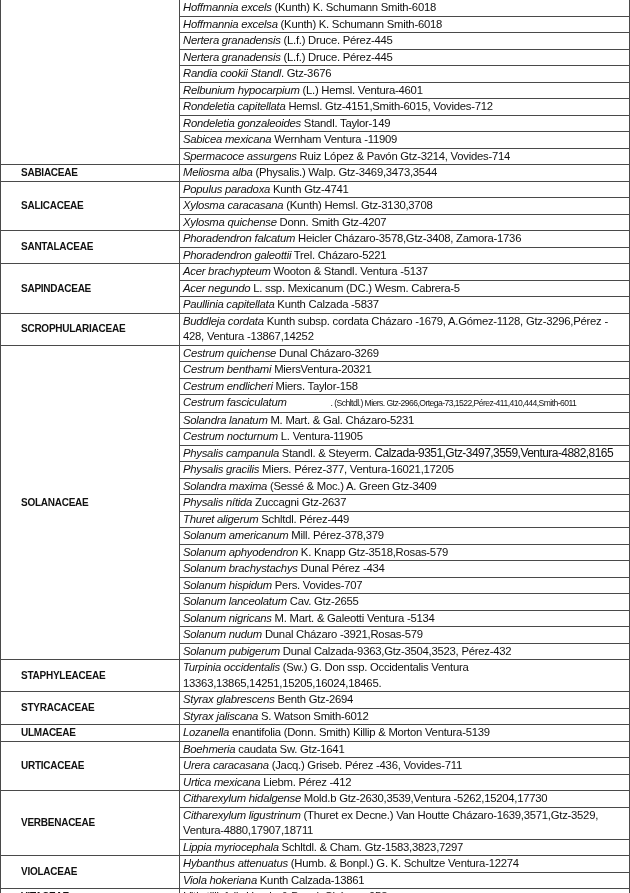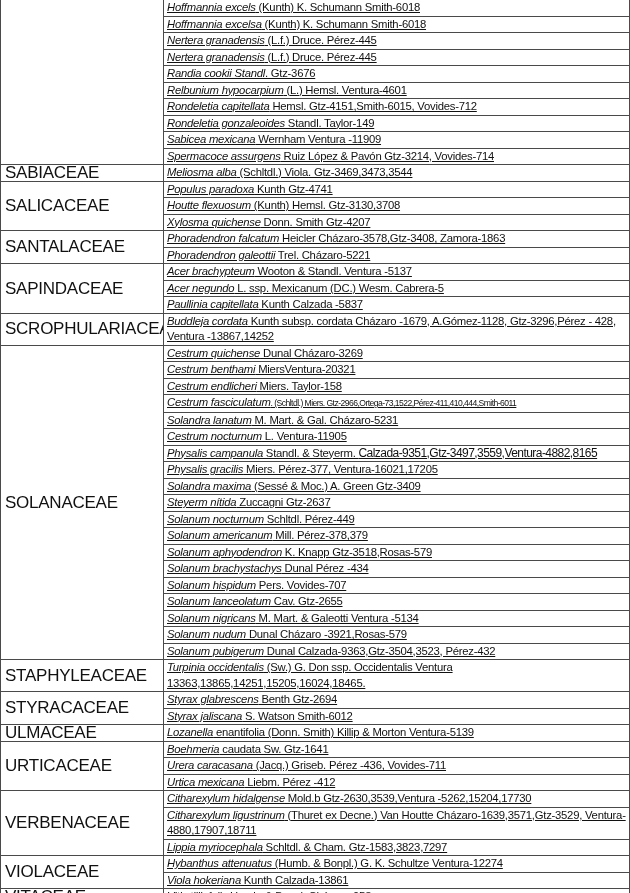--- a/index.html
+++ b/index.html
@@ -13,23 +13,23 @@
   }
   table.flora td {
     border:1px solid #4a4a4a;
     padding:0 0 0 3px;
     line-height:15.5px;
     vertical-align:middle;
     white-space:nowrap;
     overflow:hidden;
   }
   table.flora td.fam {
-    width:158px; font-weight:normal; font-size:17px; padding-left:4px;
+    width:158px; font-weight:bold; font-size:10px; padding-left:20px;
   }
-  table.flora td.sp { height:15.5px;text-decoration:underline; }
+  table.flora td.sp { height:15.5px; }
   table.flora td.wrap { white-space:normal; }
   i { font-style:italic; }
 </style>
 </head>
 <body>
 
 <table class="flora">
   <tbody id="tbody">
       <tr>
         <td class="fam" rowspan="10"></td>
@@ -57,35 +57,35 @@
         <td class="sp"><i>Rondeletia gonzaleoides</i><span> Standl. Taylor-149</span></td>
       </tr>
       <tr>
         <td class="sp"><i>Sabicea mexicana</i><span> Wernham Ventura -11909</span></td>
       </tr>
       <tr>
         <td class="sp"><i>Spermacoce assurgens</i><span> Ruiz López &amp; Pavón Gtz-3214, Vovides-714</span></td>
       </tr>
       <tr>
         <td class="fam" rowspan="1">SABIACEAE</td>
-        <td class="sp"><i>Meliosma alba</i><span> (Schltdl.) Viola. Gtz-3469,3473,3544</span></td>
+        <td class="sp"><i>Meliosma alba</i><span> (Physalis.) Walp. Gtz-3469,3473,3544</span></td>
       </tr>
       <tr>
         <td class="fam" rowspan="3">SALICACEAE</td>
         <td class="sp"><i>Populus paradoxa</i><span> Kunth Gtz-4741</span></td>
       </tr>
       <tr>
-        <td class="sp"><i>Houtte flexuosum</i><span> (Kunth) Hemsl. Gtz-3130,3708</span></td>
+        <td class="sp"><i>Xylosma caracasana</i><span> (Kunth) Hemsl. Gtz-3130,3708</span></td>
       </tr>
       <tr>
         <td class="sp"><i>Xylosma quichense</i><span> Donn. Smith Gtz-4207</span></td>
       </tr>
       <tr>
         <td class="fam" rowspan="2">SANTALACEAE</td>
-        <td class="sp"><i>Phoradendron falcatum</i><span> Heicler Cházaro-3578,Gtz-3408, Zamora-1863</span></td>
+        <td class="sp"><i>Phoradendron falcatum</i><span> Heicler Cházaro-3578,Gtz-3408, Zamora-1736</span></td>
       </tr>
       <tr>
         <td class="sp"><i>Phoradendron galeottii</i><span> Trel. Cházaro-5221</span></td>
       </tr>
       <tr>
         <td class="fam" rowspan="3">SAPINDACEAE</td>
         <td class="sp"><i>Acer brachypteum</i><span> Wooton &amp; Standl. Ventura -5137</span></td>
       </tr>
       <tr>
         <td class="sp"><i>Acer negundo</i><span> L. ssp. Mexicanum (DC.) Wesm. Cabrera-5</span></td>
@@ -101,42 +101,42 @@
         <td class="fam" rowspan="19">SOLANACEAE</td>
         <td class="sp"><i>Cestrum quichense</i><span> Dunal Cházaro-3269</span></td>
       </tr>
       <tr>
         <td class="sp"><i>Cestrum benthami</i><span> MiersVentura-20321</span></td>
       </tr>
       <tr>
         <td class="sp"><i>Cestrum endlicheri</i><span> Miers. Taylor-158</span></td>
       </tr>
       <tr>
-        <td class="sp"><i>Cestrum fasciculatum</i><span style="font-size: 8.6px; letter-spacing: -0.55px;">. (Schltdl.) Miers. Gtz-2966,Ortega-73,1522,Pérez-411,410,444,Smith-6011</span></td>
+        <td class="sp"><i>Cestrum fasciculatum</i><span style="font-size: 8.6px; letter-spacing: -0.55px; margin-left: 44px;">. (Schltdl.) Miers. Gtz-2966,Ortega-73,1522,Pérez-411,410,444,Smith-6011</span></td>
       </tr>
       <tr>
         <td class="sp"><i>Solandra lanatum</i><span> M. Mart. &amp; Gal. Cházaro-5231</span></td>
       </tr>
       <tr>
         <td class="sp"><i>Cestrum nocturnum</i><span> L. Ventura-11905</span></td>
       </tr>
       <tr>
         <td class="sp"><i>Physalis campanula</i><span> Standl. &amp; Steyerm. </span><span style="font-size: 12px; letter-spacing: -0.55px;">Calzada-9351,Gtz-3497,3559,Ventura-4882,8165</span></td>
       </tr>
       <tr>
         <td class="sp"><i>Physalis gracilis</i><span> Miers. Pérez-377, Ventura-16021,17205</span></td>
       </tr>
       <tr>
         <td class="sp"><i>Solandra maxima</i><span> (Sessé &amp; Moc.) A. Green Gtz-3409</span></td>
       </tr>
       <tr>
-        <td class="sp"><i>Steyerm nítida</i><span> Zuccagni Gtz-2637</span></td>
-      </tr>
-      <tr>
-        <td class="sp"><i>Solanum nocturnum</i><span> Schltdl. Pérez-449</span></td>
+        <td class="sp"><i>Physalis nítida</i><span> Zuccagni Gtz-2637</span></td>
+      </tr>
+      <tr>
+        <td class="sp"><i>Thuret aligerum</i><span> Schltdl. Pérez-449</span></td>
       </tr>
       <tr>
         <td class="sp"><i>Solanum americanum</i><span> Mill. Pérez-378,379</span></td>
       </tr>
       <tr>
         <td class="sp"><i>Solanum aphyodendron</i><span> K. Knapp Gtz-3518,Rosas-579</span></td>
       </tr>
       <tr>
         <td class="sp"><i>Solanum brachystachys</i><span> Dunal Pérez -434</span></td>
       </tr>

